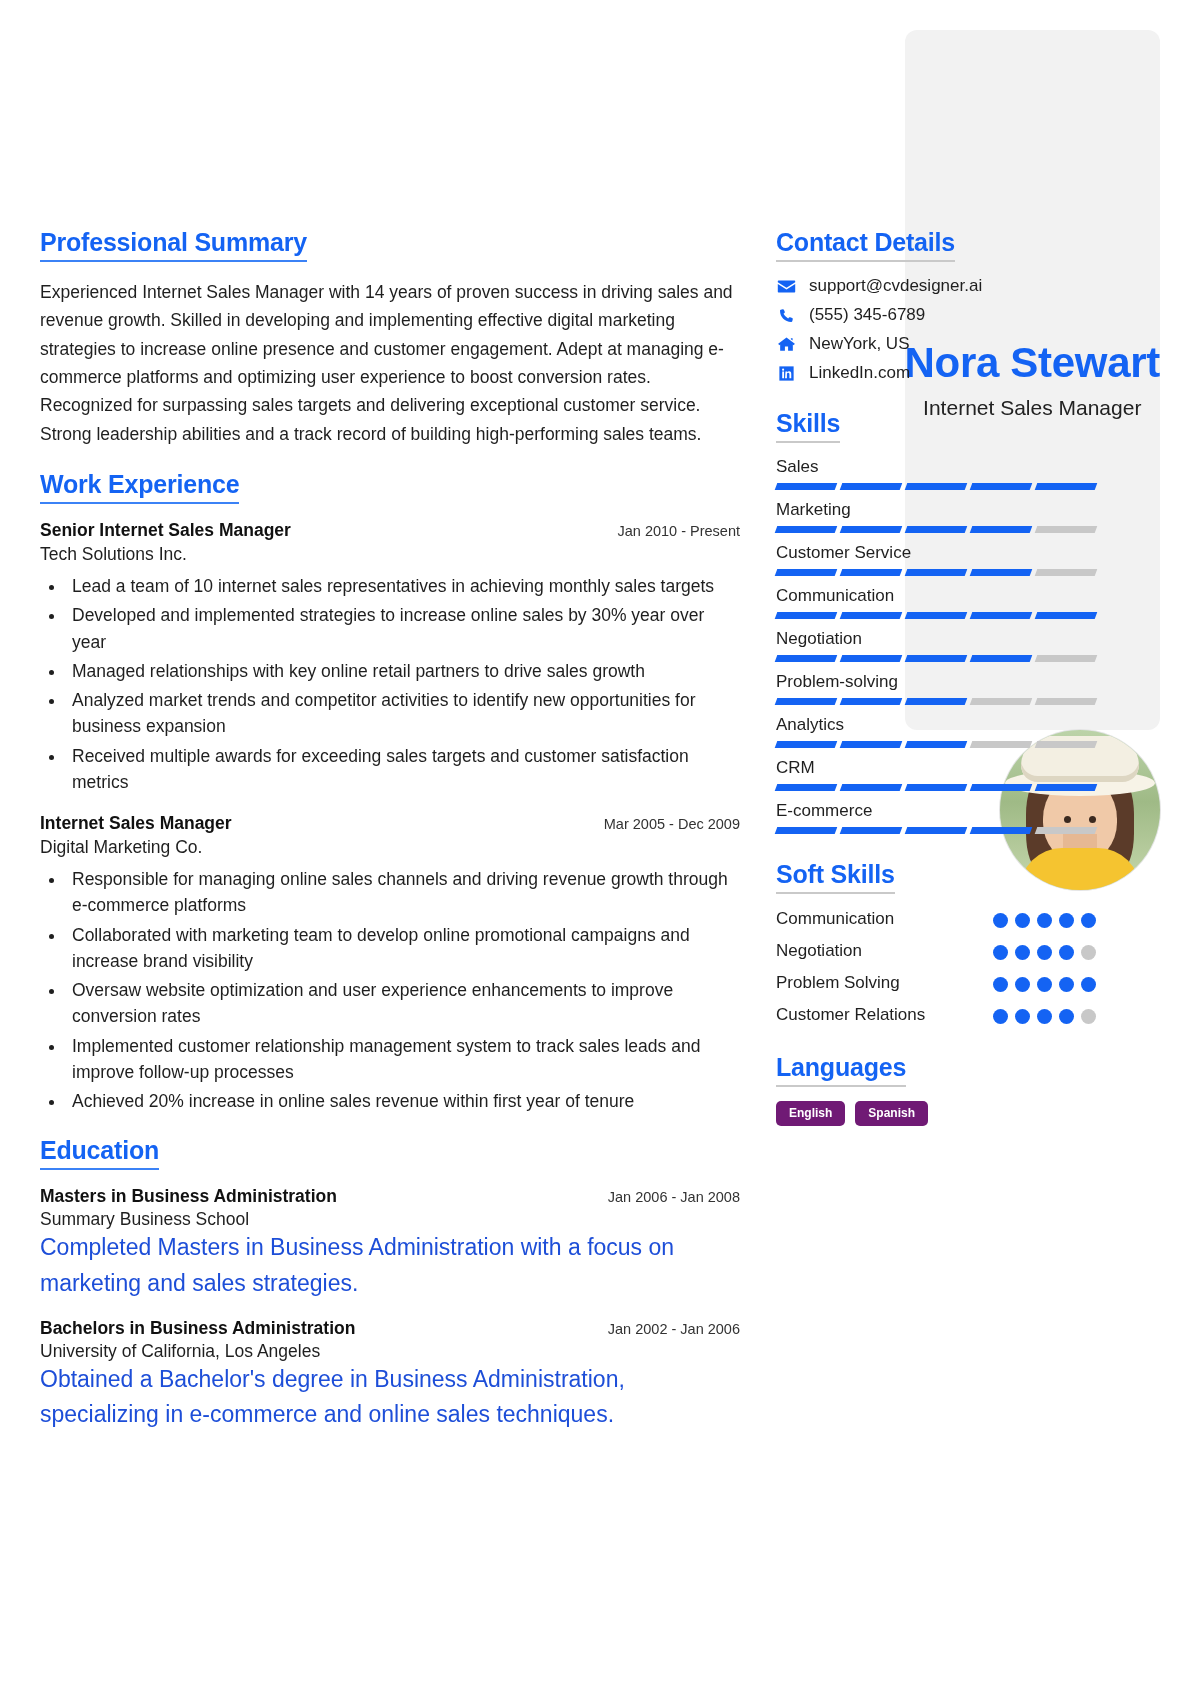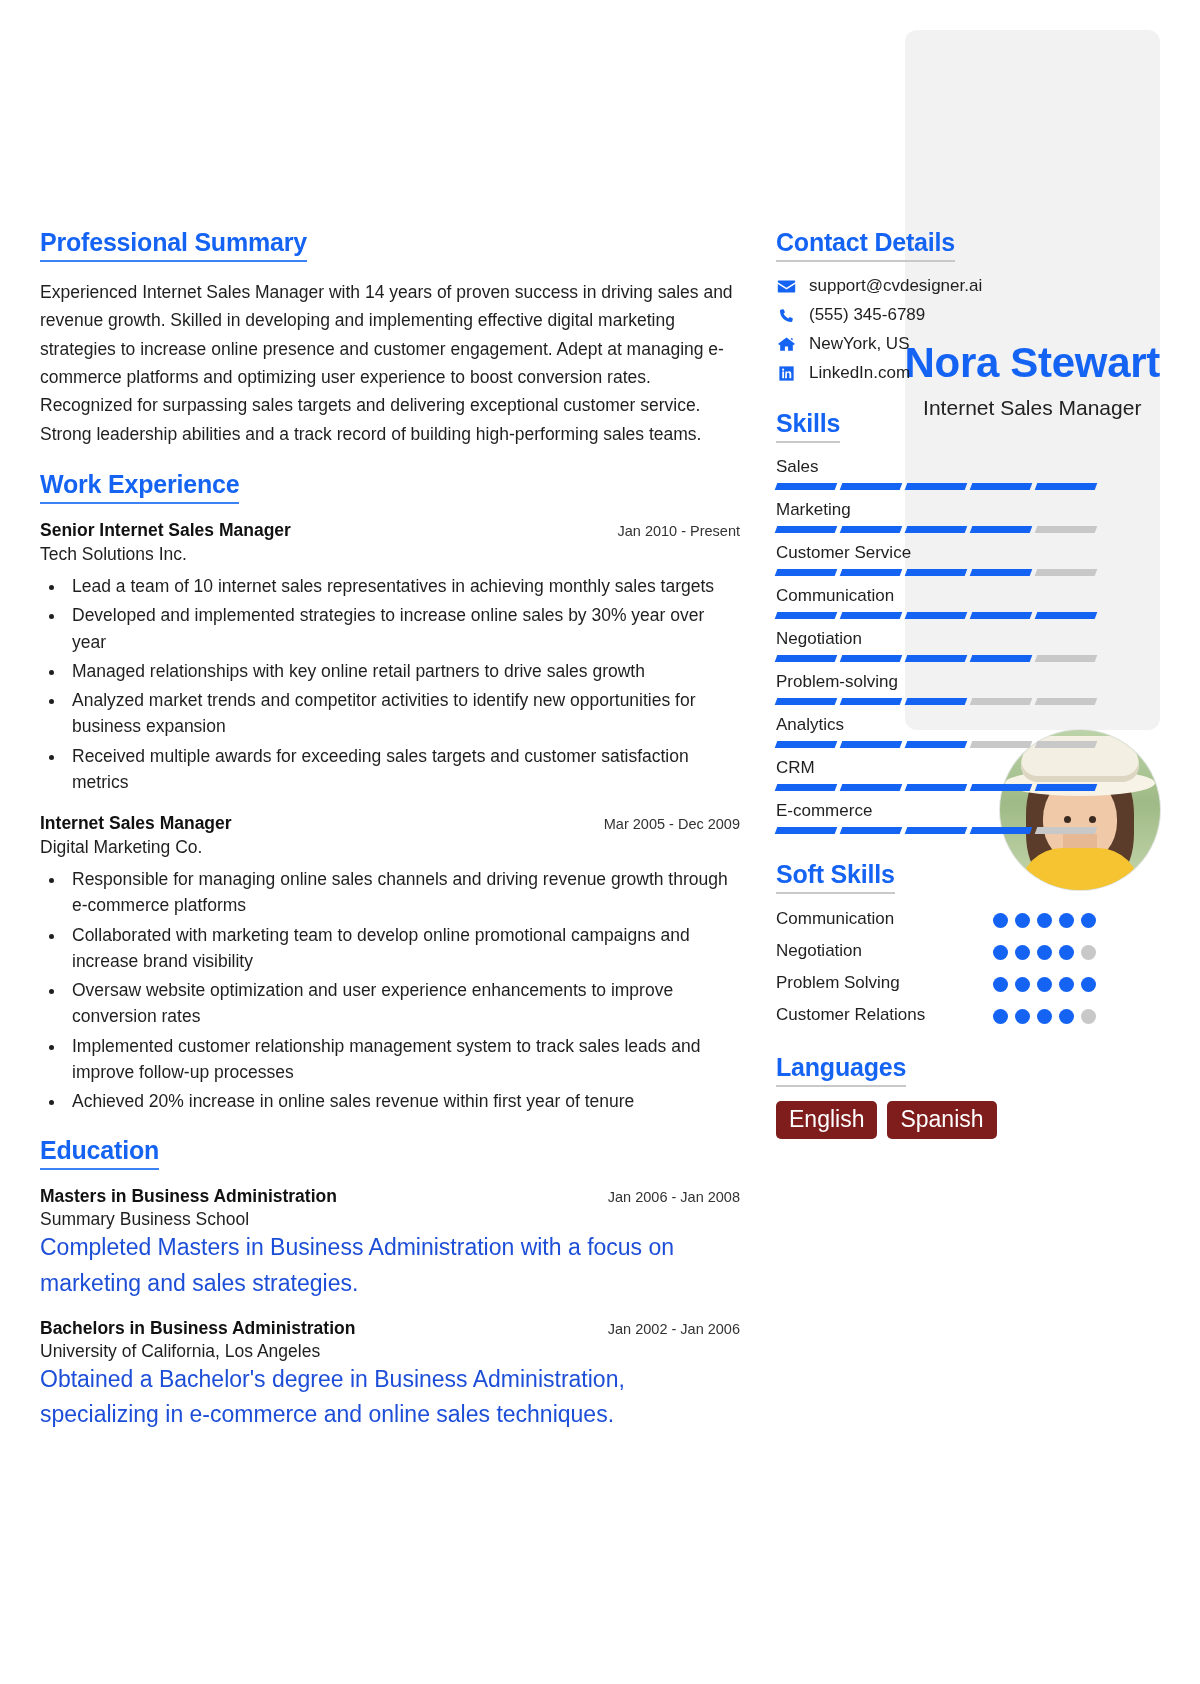--- a/index.html
+++ b/index.html
@@ -194,26 +194,27 @@
     display:flex; align-items:flex-start; justify-content:space-between;
     gap: 10px; margin-bottom: 9px;
   }
   .soft-name { font-size: 17px; color:#1f1f1f; line-height:1.35; max-width:180px; }
   .dots { display:flex; gap: 7px; padding-top: 5px; flex: 0 0 auto; }
   .dot { width: 15px; height: 15px; border-radius:50%; background:#c8c8c8; }
   .dot.on { background:#1463f3; }
 
   .lang-chips { display:flex; gap: 10px; flex-wrap: wrap; }
   .chip {
-    background: #7f1d1d;
+    background: #701a75;
     color: #fff;
-    font-size: 23px;
+    font-size: 12px;
     padding: 5px 13px 6px 13px;
     border-radius: 5px;
     line-height: 1.2;
+    font-weight: bold;
   }
 </style>
 </head>
 <body>
 
 <div class="page">
 
   <div class="header-row">
     <div class="header-banner">
       <div class="cand-name">Nora Stewart</div>

